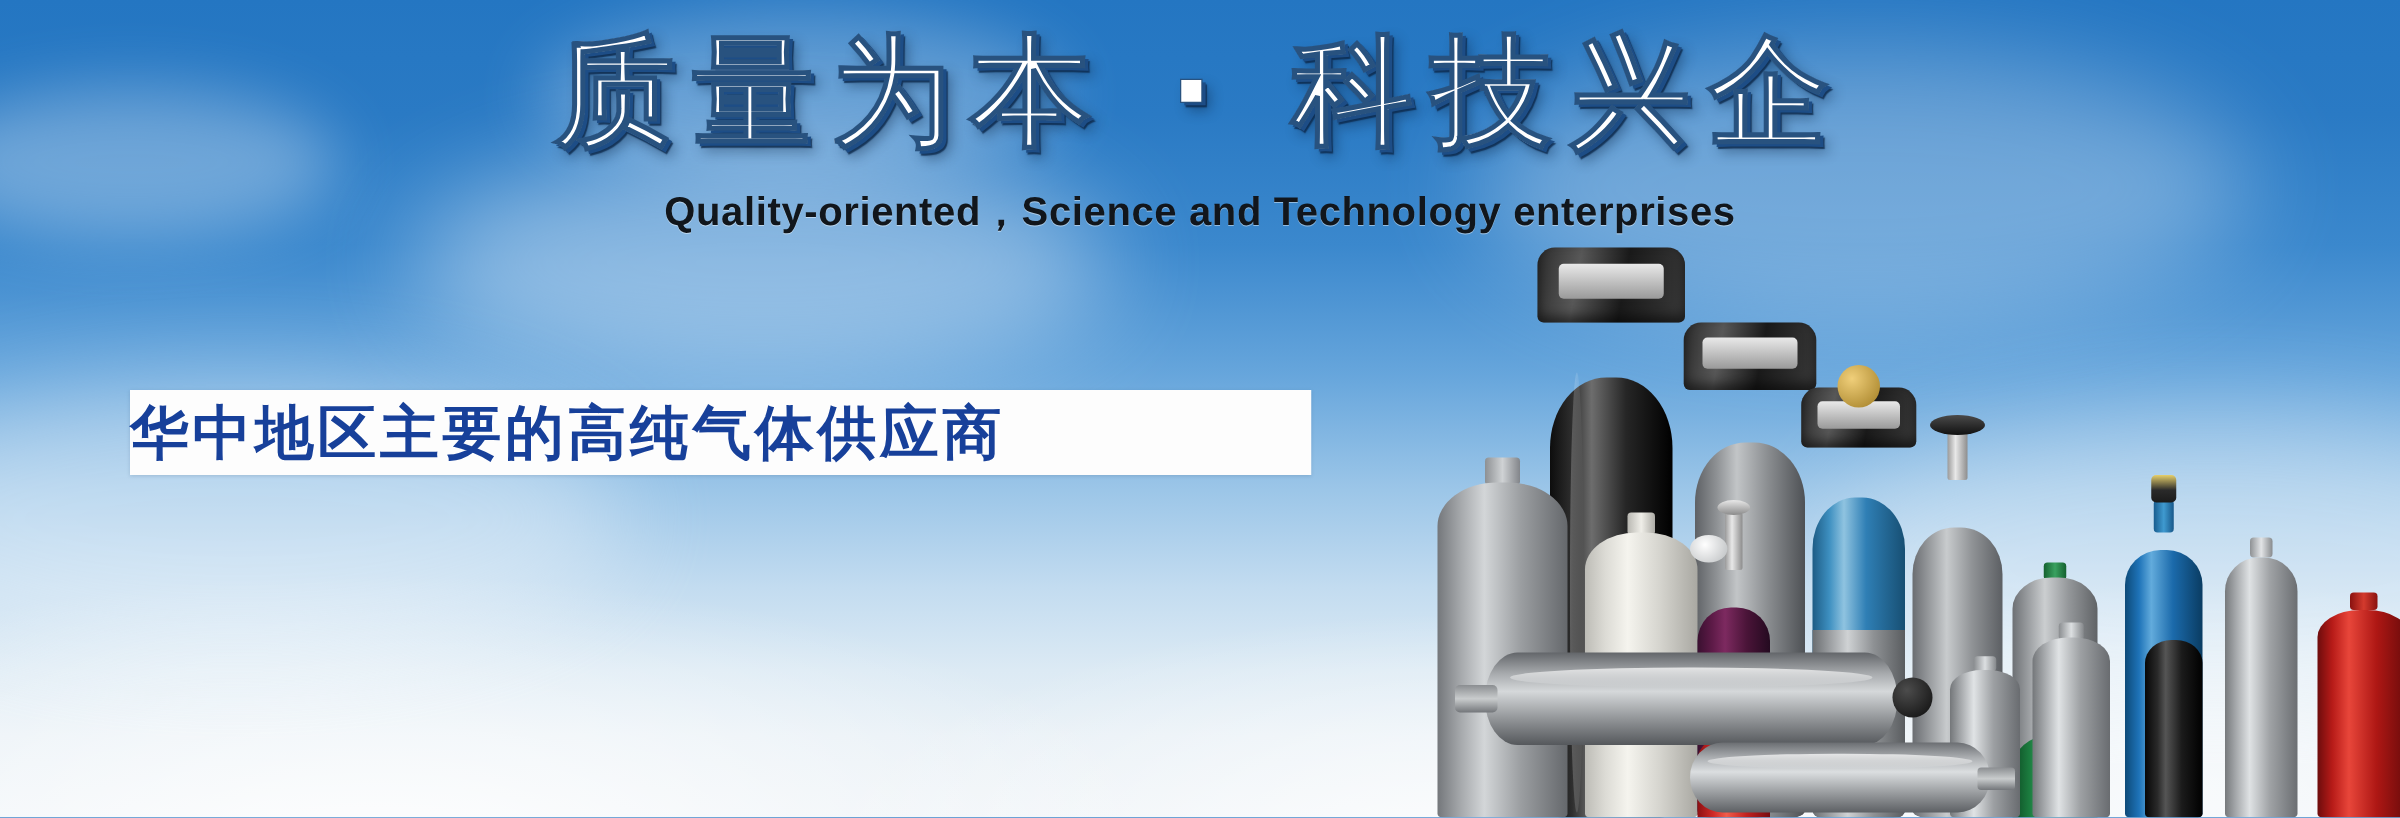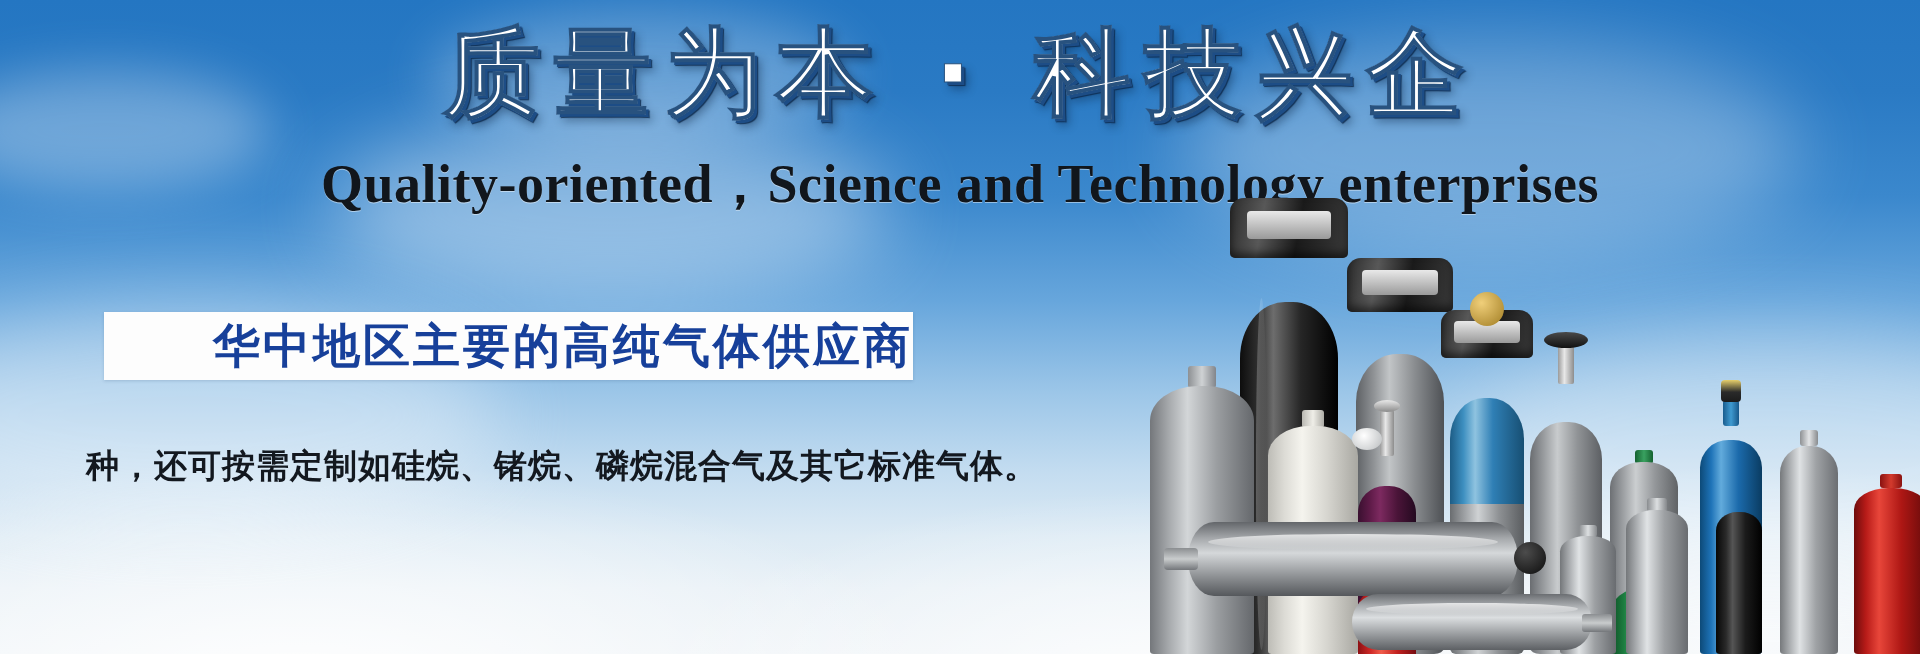--- a/index.html
+++ b/index.html
@@ -30,32 +30,32 @@
     font-weight:bold;font-size:97px;line-height:1.06;
     color:#ffffff;letter-spacing:14px;
     white-space:nowrap;
     text-shadow:
       3px 3px 0 #1d4d86, 4px 4px 1px rgba(12,40,74,.85),
       6px 7px 10px rgba(10,35,66,.45);
     -webkit-text-stroke:1px #28527f;
   }
   #subhead{
     position:absolute;left:0;right:0;top:148px;text-align:center;
-    font-family:Liberation Serif, serif;
-    font-weight:bold;font-size:54px;letter-spacing:.5px;
+    font-family:Liberation Sans, sans-serif;
+    font-weight:bold;font-size:32px;letter-spacing:.5px;
     color:#11161c;white-space:nowrap;
     text-shadow:0 1px 0 rgba(255,255,255,.45);
   }
 
   
   #hl-box{
-    position:absolute;left:104px;top:312px;width:809px;height:68px;
+    position:absolute;left:104px;top:312px;width:945px;height:68px;
     background:#fdfdfd;
     box-shadow:0 1px 3px rgba(30,60,100,.18);
-    display:flex;align-items:center;justify-content:flex-end;
+    display:flex;align-items:center;justify-content:flex-start;
   }
   #hl-text{
     font-family:"DejaVu Sans",sans-serif;
     font-weight:bold;font-size:47px;letter-spacing:3px;
     color:#17409a;white-space:nowrap;
   }
 
   
   #body-copy{
     position:absolute;left:86px;top:440px;width:985px;
@@ -102,21 +102,20 @@
   <div class="cloud2" style="left:1450px;top:330px;width:640px;height:250px;opacity:.30;"></div>
 
   <div id="headline">质量为本 · 科技兴企</div>
   <div id="subhead">Quality-oriented，Science and Technology enterprises</div>
 
   <div id="hl-box">
     <span id="hl-text">华中地区主要的高纯气体供应商</span>
   </div>
 
   <div id="body-copy">
-    <p>种，还可按需定制如硅烷、锗烷、磷烷混合气及其它标准气体。</p>
   </div>
 
   <div id="cyl-group">
 
     <div class="cyl" style="left:100px;width:98px;height:400px;">
       <div class="cap" style="width:118px;height:60px;top:-56px;"></div>
       <div class="body" style="height:352px;background:linear-gradient(90deg,#0d0d0d 0%,#2e2e2e 18%,#6d6d6d 34%,#262626 62%,#000 100%);"></div>
       <div class="gloss" style="height:352px;top:auto;bottom:4px;opacity:.35;"></div>
     </div>
 

